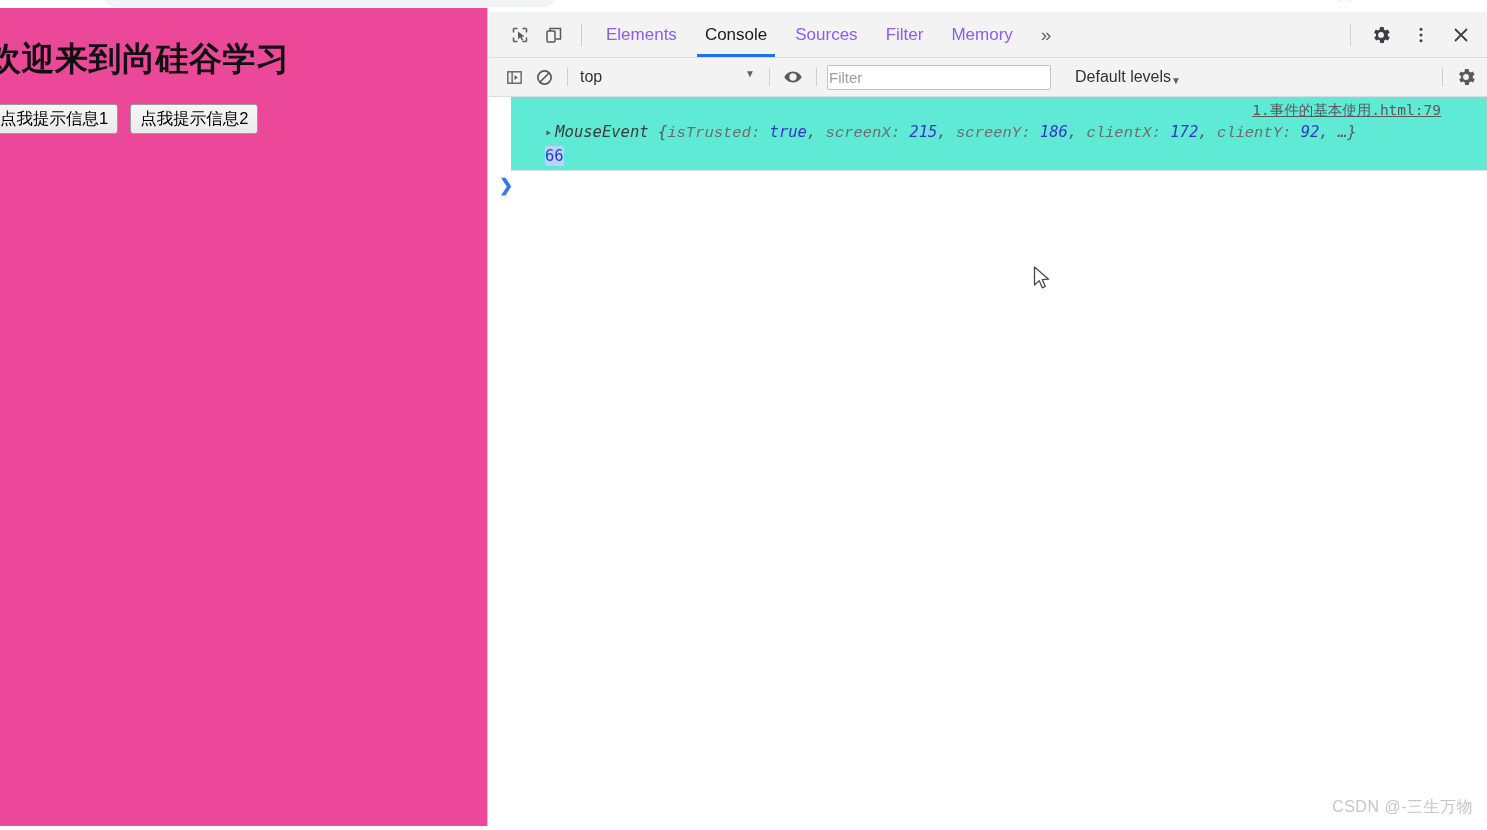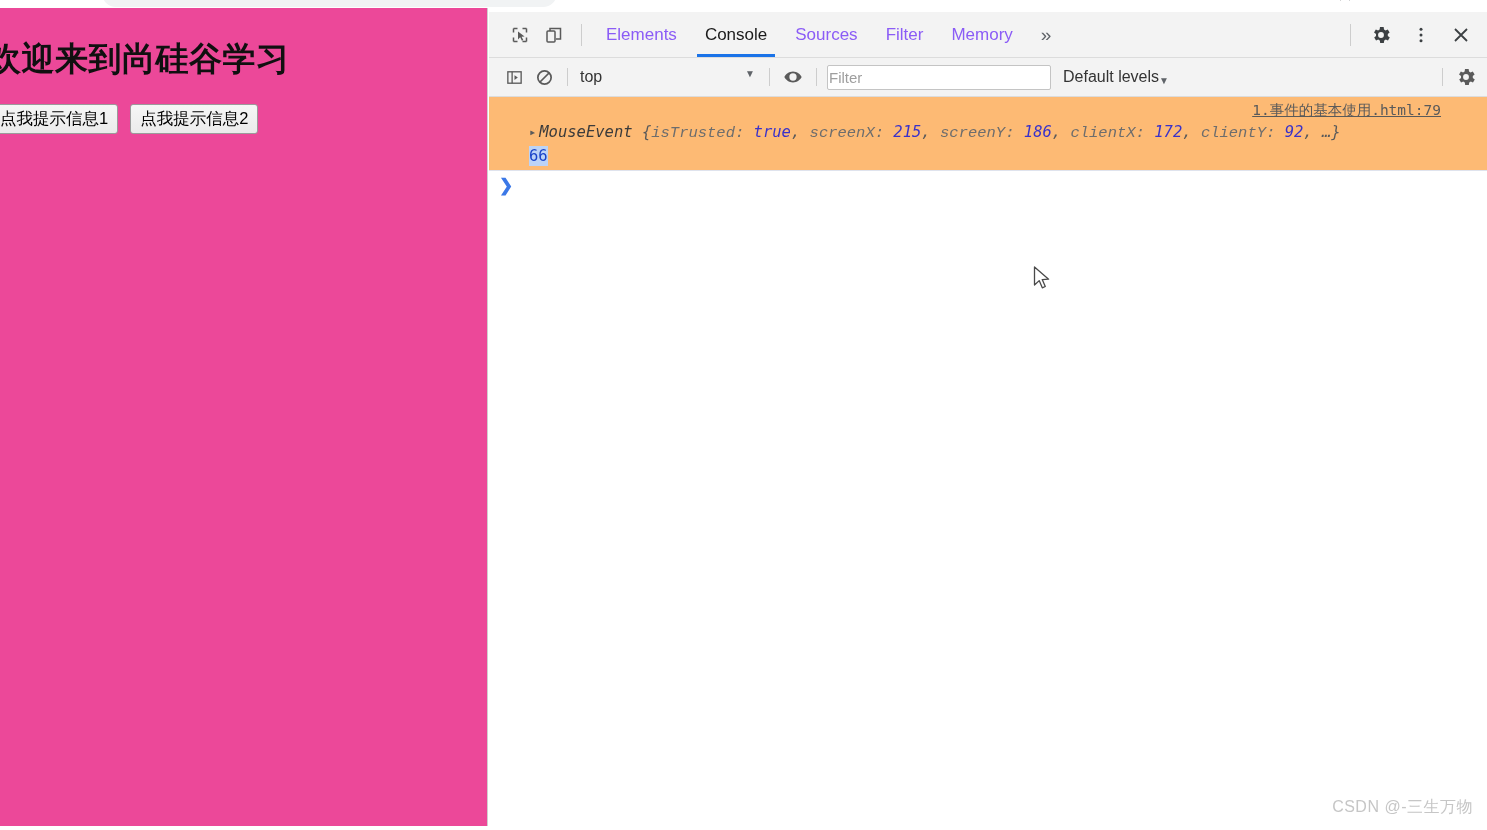--- a/index.html
+++ b/index.html
@@ -236,45 +236,46 @@
     color: #333;
     padding: 0 1px;
     margin-left: 2px;
   }
   .filter-input::placeholder { color: #9e9e9e; }
   .levels-select {
     display: flex;
     align-items: flex-end;
     font-size: 16px;
     color: #333;
-    margin-left: 12px;
+    margin-left: 24px;
     white-space: nowrap;
   }
   .levels-select .caret { font-size: 10px; color: #5f6368; }
   .fb-right {
     margin-left: auto;
     display: flex;
     align-items: center;
     flex: 0 0 auto;
   }
 
   
   .console-body {
     flex: 1 1 auto;
     background: #ffffff;
     overflow: hidden;
     position: relative;
     font-family: "DejaVu Sans Mono", monospace;
   }
   .console-row {
-    background: #fdba74;
+    background: #5eead4;
     border-bottom: 1px solid #dfe3ed;
-    padding: 3px 0 4px 10px;
+    padding: 3px 0 4px 4px;
     position: relative;
     min-height: 66px;
+    margin-left: 22px;
   }
   .src-link {
     position: absolute;
     top: 4px;
     right: 46px;
     font-family: "DejaVu Sans Mono", monospace;
     font-size: 14.5px;
     color: #5a5a5a;
     text-decoration: underline;
     cursor: pointer;

